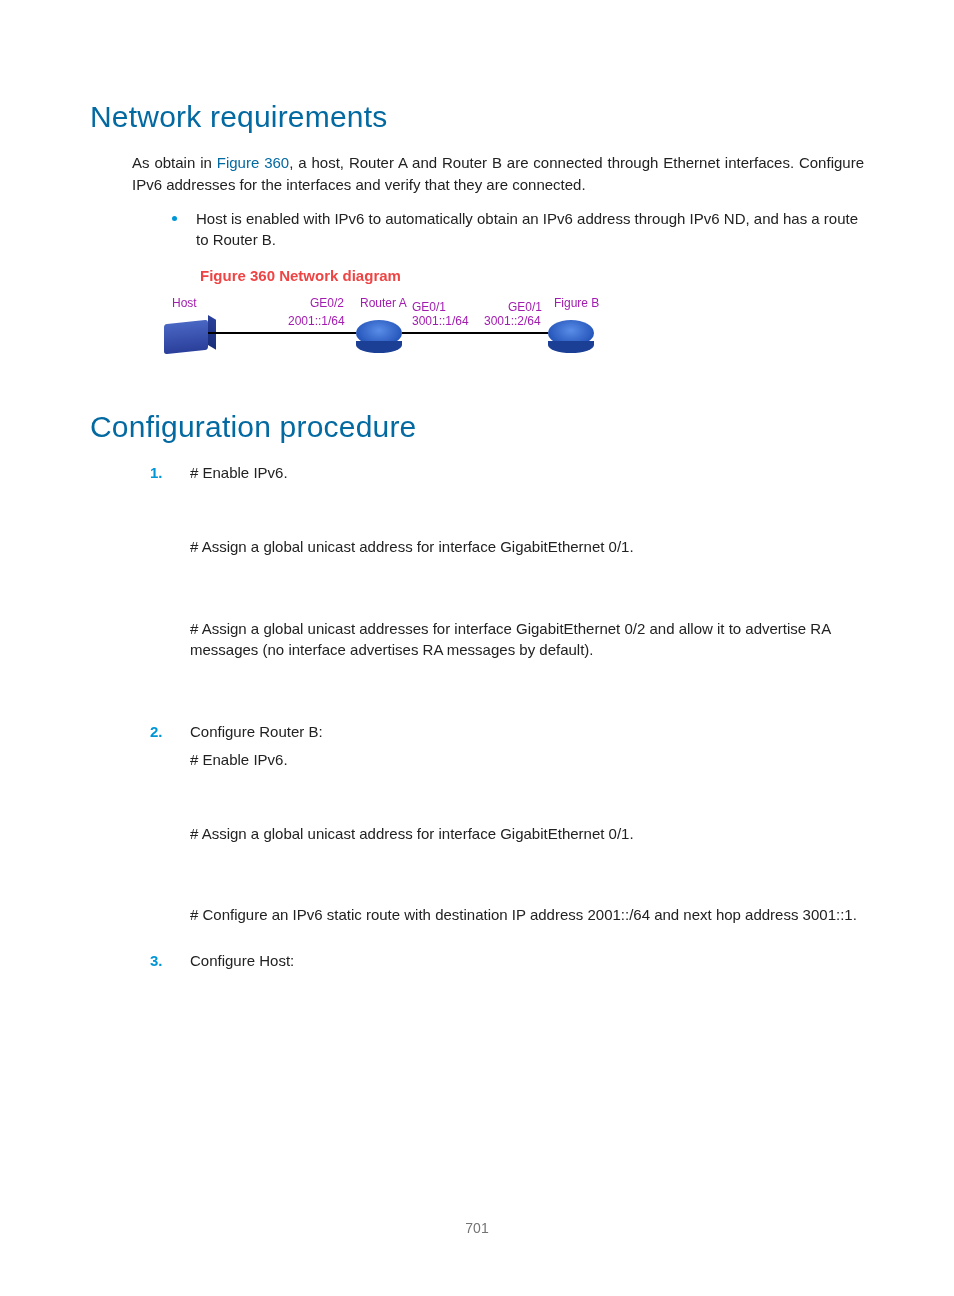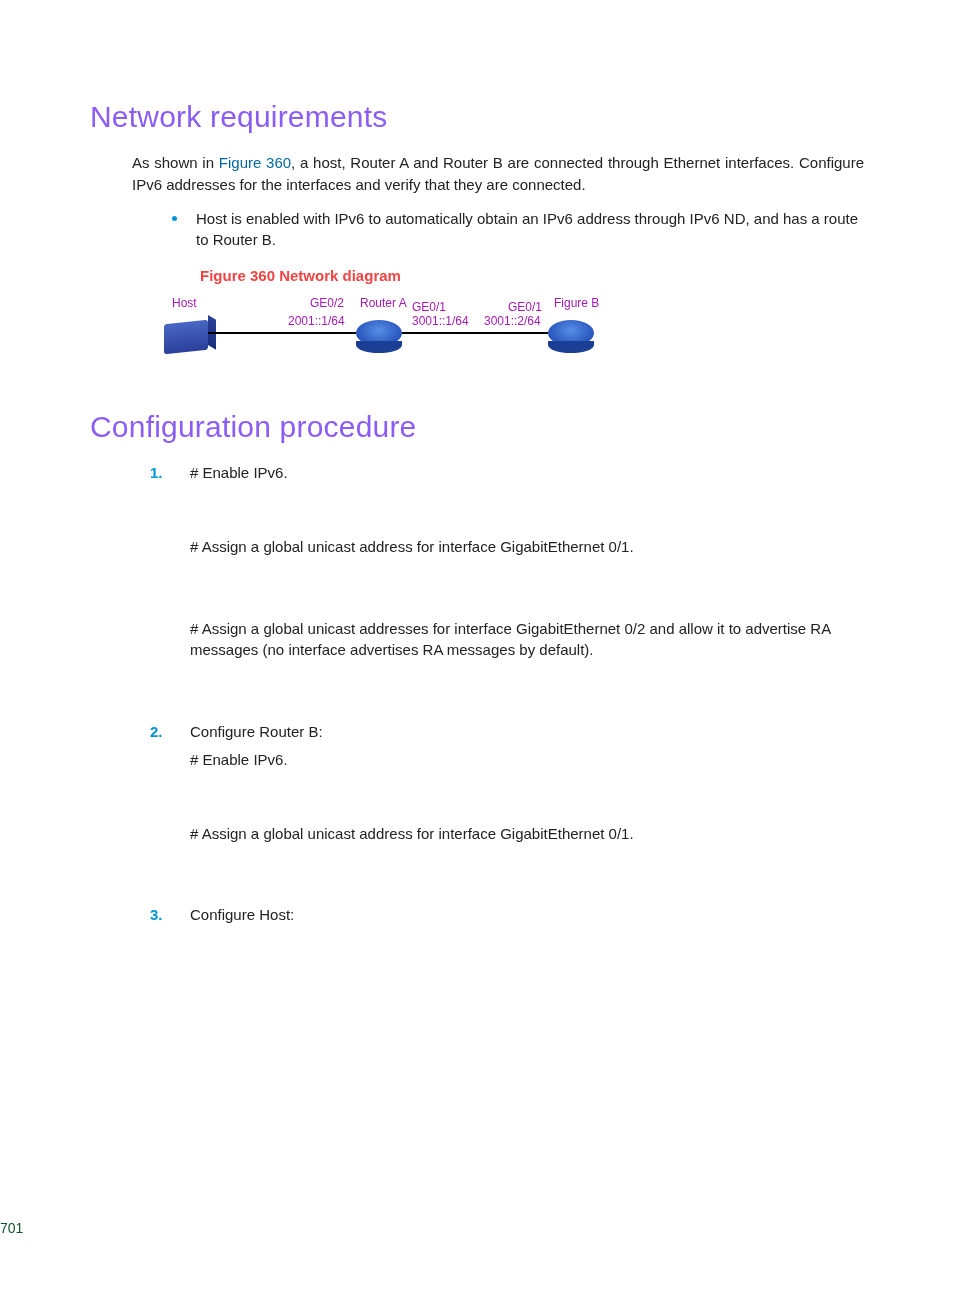--- a/index.html
+++ b/index.html
@@ -7,21 +7,21 @@
     width: 954px;
     height: 1296px;
     background: #fff;
     font-family: Arial, Helvetica, sans-serif;
     color: #222;
     position: relative;
     padding: 100px 90px 0 90px;
   }
   h1 {
     font-weight: 400;
-    color: #8b5cf6;
+    color: #0369a1;
     font-size: 30px;
     margin-bottom: 18px;
     letter-spacing: 0.2px;
   }
   .intro {
     font-size: 15px;
     line-height: 1.45;
     margin-left: 42px;
     margin-bottom: 12px;
     text-align: justify;
@@ -127,31 +127,32 @@
   .subline {
     margin-top: 6px;
     margin-bottom: 40px;
   }
   .subline.big { margin-bottom: 60px; }
   .subline.med { margin-bottom: 52px; }
   .pagenum {
     position: absolute;
     bottom: 60px;
     left: 0; right: 0;
+    text-align: center;
     font-size: 14px;
-    color: #14532d;
+    color: #737373;
   }
 </style>
 </head>
 <body>
 
 <h1>Network requirements</h1>
 
 <p class="intro">
-  <span>As shown in </span><span class="figref">Figure 360</span><span>, a host, Router A and Router B are connected through Ethernet interfaces. Configure IPv6 addresses for the interfaces and verify that they are connected.</span>
+  <span>As obtain in </span><span class="figref">Figure 360</span><span>, a host, Router A and Router B are connected through Ethernet interfaces. Configure IPv6 addresses for the interfaces and verify that they are connected.</span>
 </p>
 
 <ul class="bullets">
   <li>Host is enabled with IPv6 to automatically obtain an IPv6 address through IPv6 ND, and has a route to Router B.</li>
 </ul>
 
 <div class="figcap">Figure 360 Network diagram</div>
 
 <div class="diagram">
   <span class="dlabel" style="left:12px;top:4px;">Host</span>
@@ -176,19 +177,20 @@
 <ol class="steps">
   <li>
     <div class="subline med"># Enable IPv6.</div>
     <div class="subline big"># Assign a global unicast address for interface GigabitEthernet 0/1.</div>
     <div class="subline big"># Assign a global unicast addresses for interface GigabitEthernet 0/2 and allow it to advertise RA messages (no interface advertises RA messages by default).</div>
   </li>
   <li>
     <div>Configure Router B:</div>
     <div class="subline med"># Enable IPv6.</div>
     <div class="subline big"># Assign a global unicast address for interface GigabitEthernet 0/1.</div>
+    <div class="subline" style="margin-bottom:24px;"># Configure an IPv6 static route with destination IP address 2001::/64 and next hop address 3001::1.</div>
   </li>
   <li>
     <div>Configure Host:</div>
   </li>
 </ol>
 
 <div class="pagenum">701</div>
 
 </body></html>

